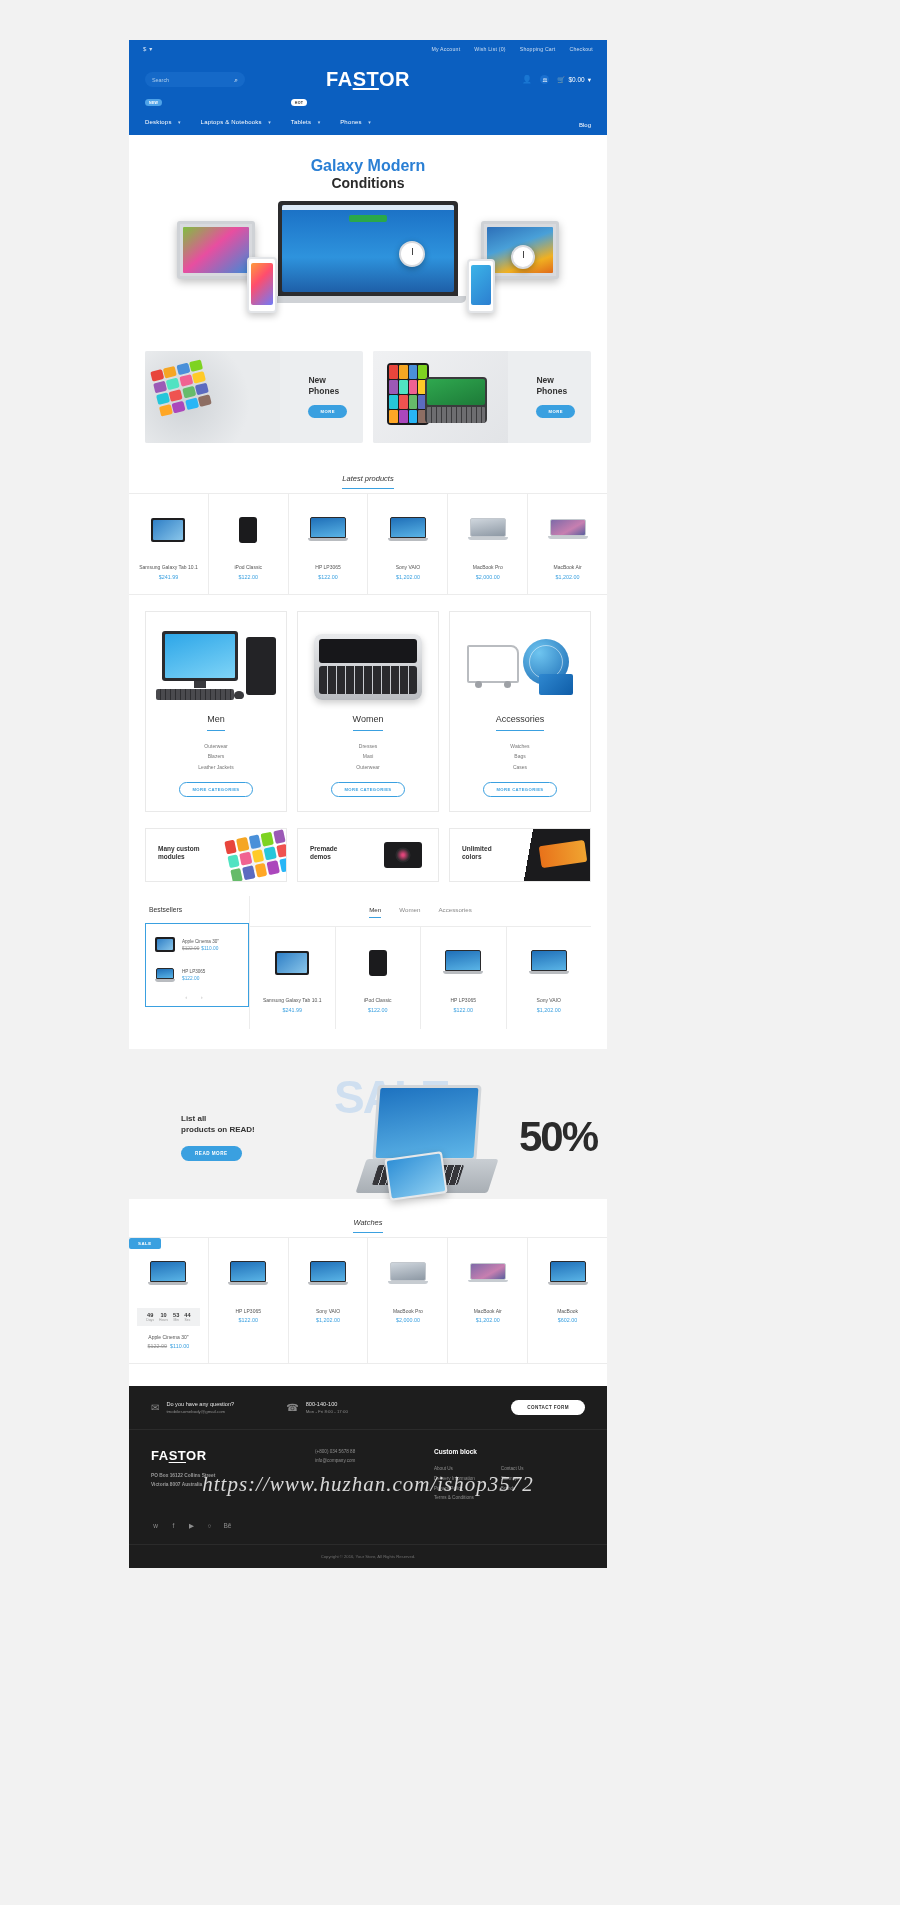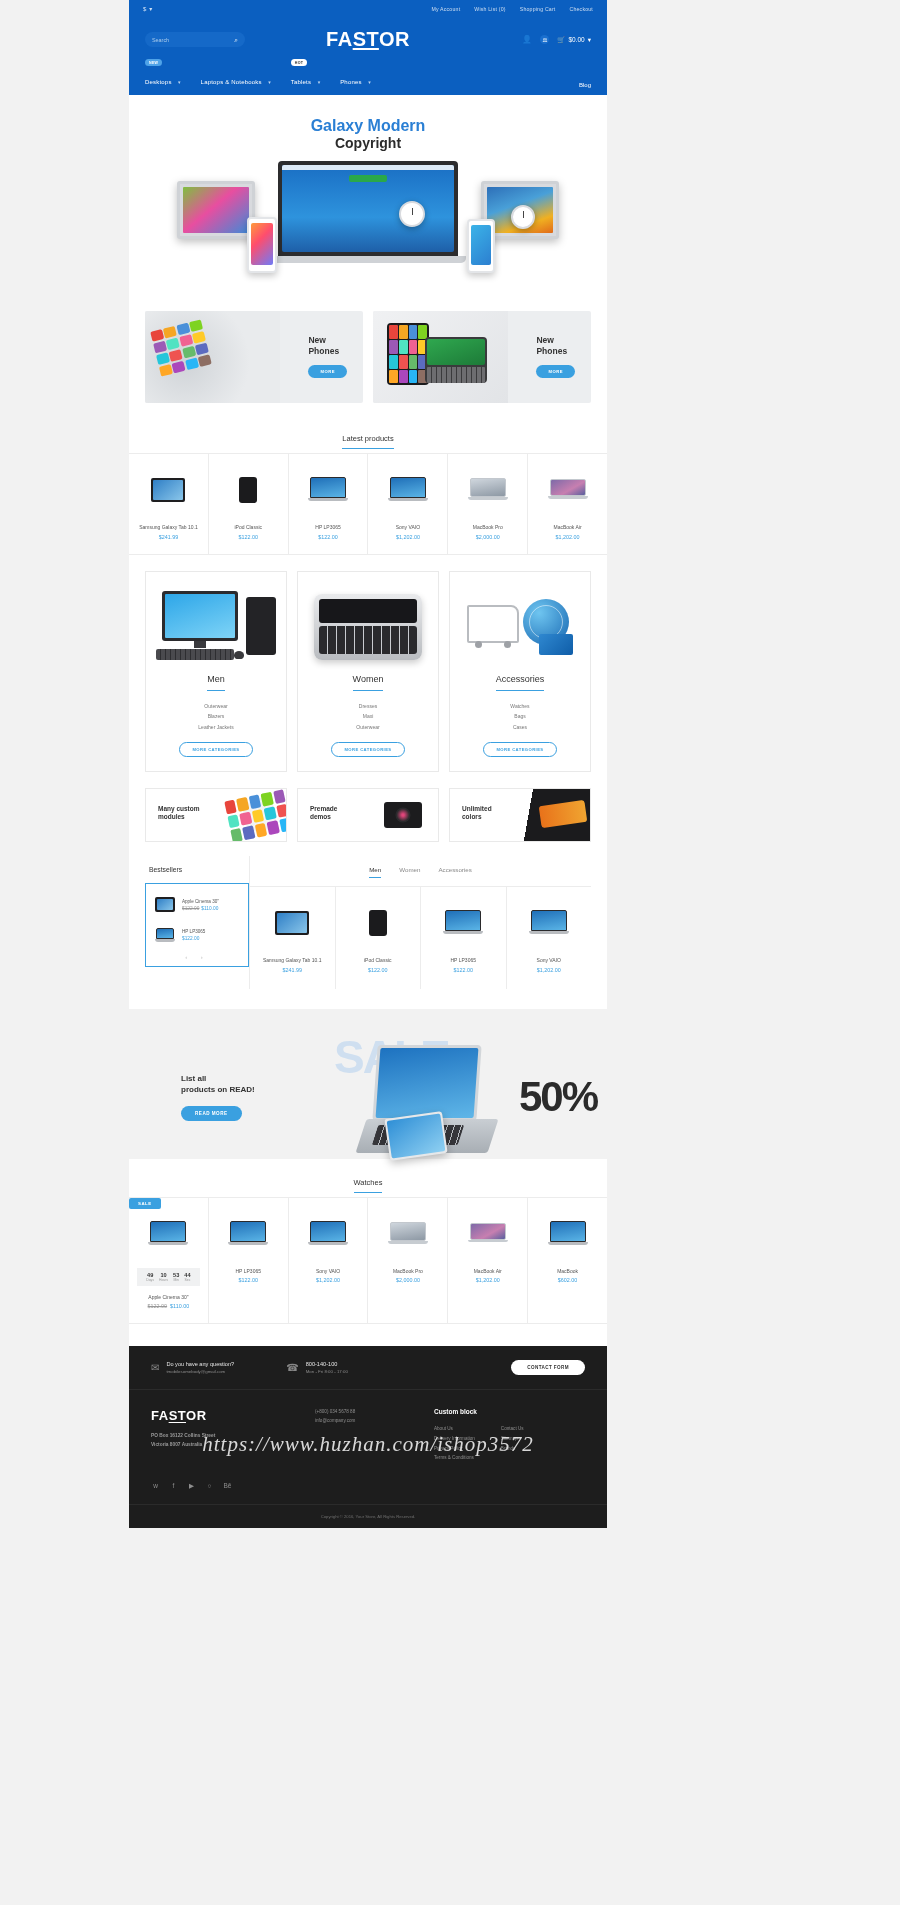--- a/index.html
+++ b/index.html
@@ -3,21 +3,21 @@
 <meta charset="utf-8">
 <style>
   * { box-sizing: border-box; margin: 0; padding: 0; }
   body {
     font-family: "Liberation Sans", sans-serif;
     background: #f2f2f2;
     width: 900px;
     height: 1905px;
     overflow: hidden;
   }
-  .page { width: 736px; position: relative; }
+  .page { width: 736px; position: relative; margin-top: 40px; }
 
   
   .header { background: #0b5fc0; width: 478px; margin: 0 auto; }
   .topbar { height: 17px; display: flex; align-items: center; padding: 0 14px; }
   .currency { color: #cfe0f4; font-size: 6px; display: flex; gap: 3px; align-items: center; }
   .toplinks { margin-left: auto; display: flex; gap: 14px; }
   .toplinks a { color: #cfdff2; font-size: 5.2px; text-decoration: none; letter-spacing: .2px; }
 
   .headmid { height: 45px; display: flex; align-items: center; padding: 0 16px; }
   .searchbox {
@@ -93,21 +93,21 @@
   .b2 .ph1 .g i { border-radius: 1px; }
   .b2 .ph2 { position: absolute; left: 52px; top: 26px; width: 62px; height: 46px; background: #3a3a3c; border-radius: 4px; padding: 2px; }
   .b2 .ph2 .scr { width: 100%; height: 26px; background: linear-gradient(160deg,#2fa84f,#1d7a38); border-radius: 2px; }
   .b2 .ph2 .kb { width: 100%; height: 16px; margin-top: 2px; background: repeating-linear-gradient(90deg,#6d6d70 0 4px,#3a3a3c 4px 5px), repeating-linear-gradient(0deg,#6d6d70 0 3px,#3a3a3c 3px 4px); border-radius: 1px; }
   .banner .btxt { position: absolute; right: 16px; top: 24px; }
   .banner .btxt h3 { font-size: 8.5px; color: #333; line-height: 1.25; font-weight: bold; }
   .morebtn { margin-top: 8px; display: inline-block; background: #3aa0e0; color: #fff; font-size: 4.2px; font-weight: bold; padding: 4px 12px; border-radius: 7px; letter-spacing: .5px; }
 
   
   .sect-title { text-align: center; padding: 12px 0 8px; }
-  .sect-title span { font-size: 7.5px; color: #333; padding-bottom: 5px; border-bottom: 1.5px solid #3aa0e0; }
+  .sect-title span { font-size: 7.5px; color: #333; padding-bottom: 5px; border-bottom: 1.5px solid #3aa0e0; font-style: italic; }
 
   
   .pstrip { display: flex; border-top: 1px solid #ececec; border-bottom: 1px solid #ececec; }
   .pcard { flex: 1; padding: 12px 6px 14px; text-align: center; border-right: 1px solid #ececec; }
   .pcard:last-child { border-right: none; }
   .pthumb { height: 48px; display: flex; align-items: center; justify-content: center; margin-bottom: 10px; }
   .pname { font-size: 5px; color: #555; line-height: 1.35; margin-bottom: 3px; }
   .pprice { font-size: 5.4px; color: #3aa0e0; }
   .pprice .old { color: #999; text-decoration: line-through; margin-right: 3px; }
 
@@ -294,21 +294,21 @@
         <span class="caret">▾</span>
       </div>
       <div class="navright">Blog</div>
     </div>
   </div>
 
   <div class="white">
     <div class="hero">
       <h1>
         <span>Galaxy Modern</span>
-        <span class="sub">Copyright</span>
+        <span class="sub">Conditions</span>
       </h1>
       <div class="heroimg">
         <div class="dev tab-l">
             <div class="scr"></div>
           </div>
         <div class="dev tab-r">
             <div class="scr"></div>
           </div>
         <div class="dev lap">
           <div class="lid">

